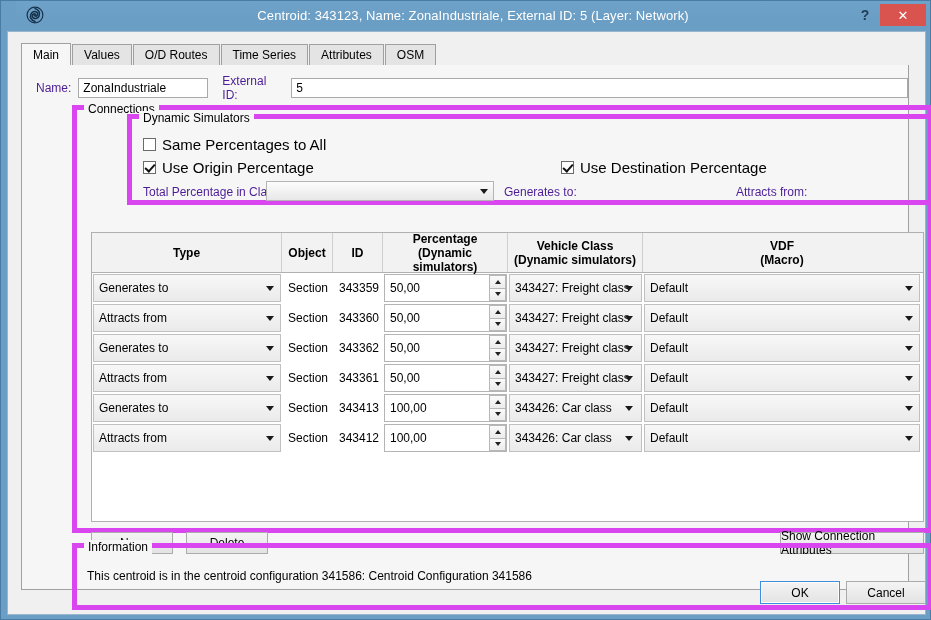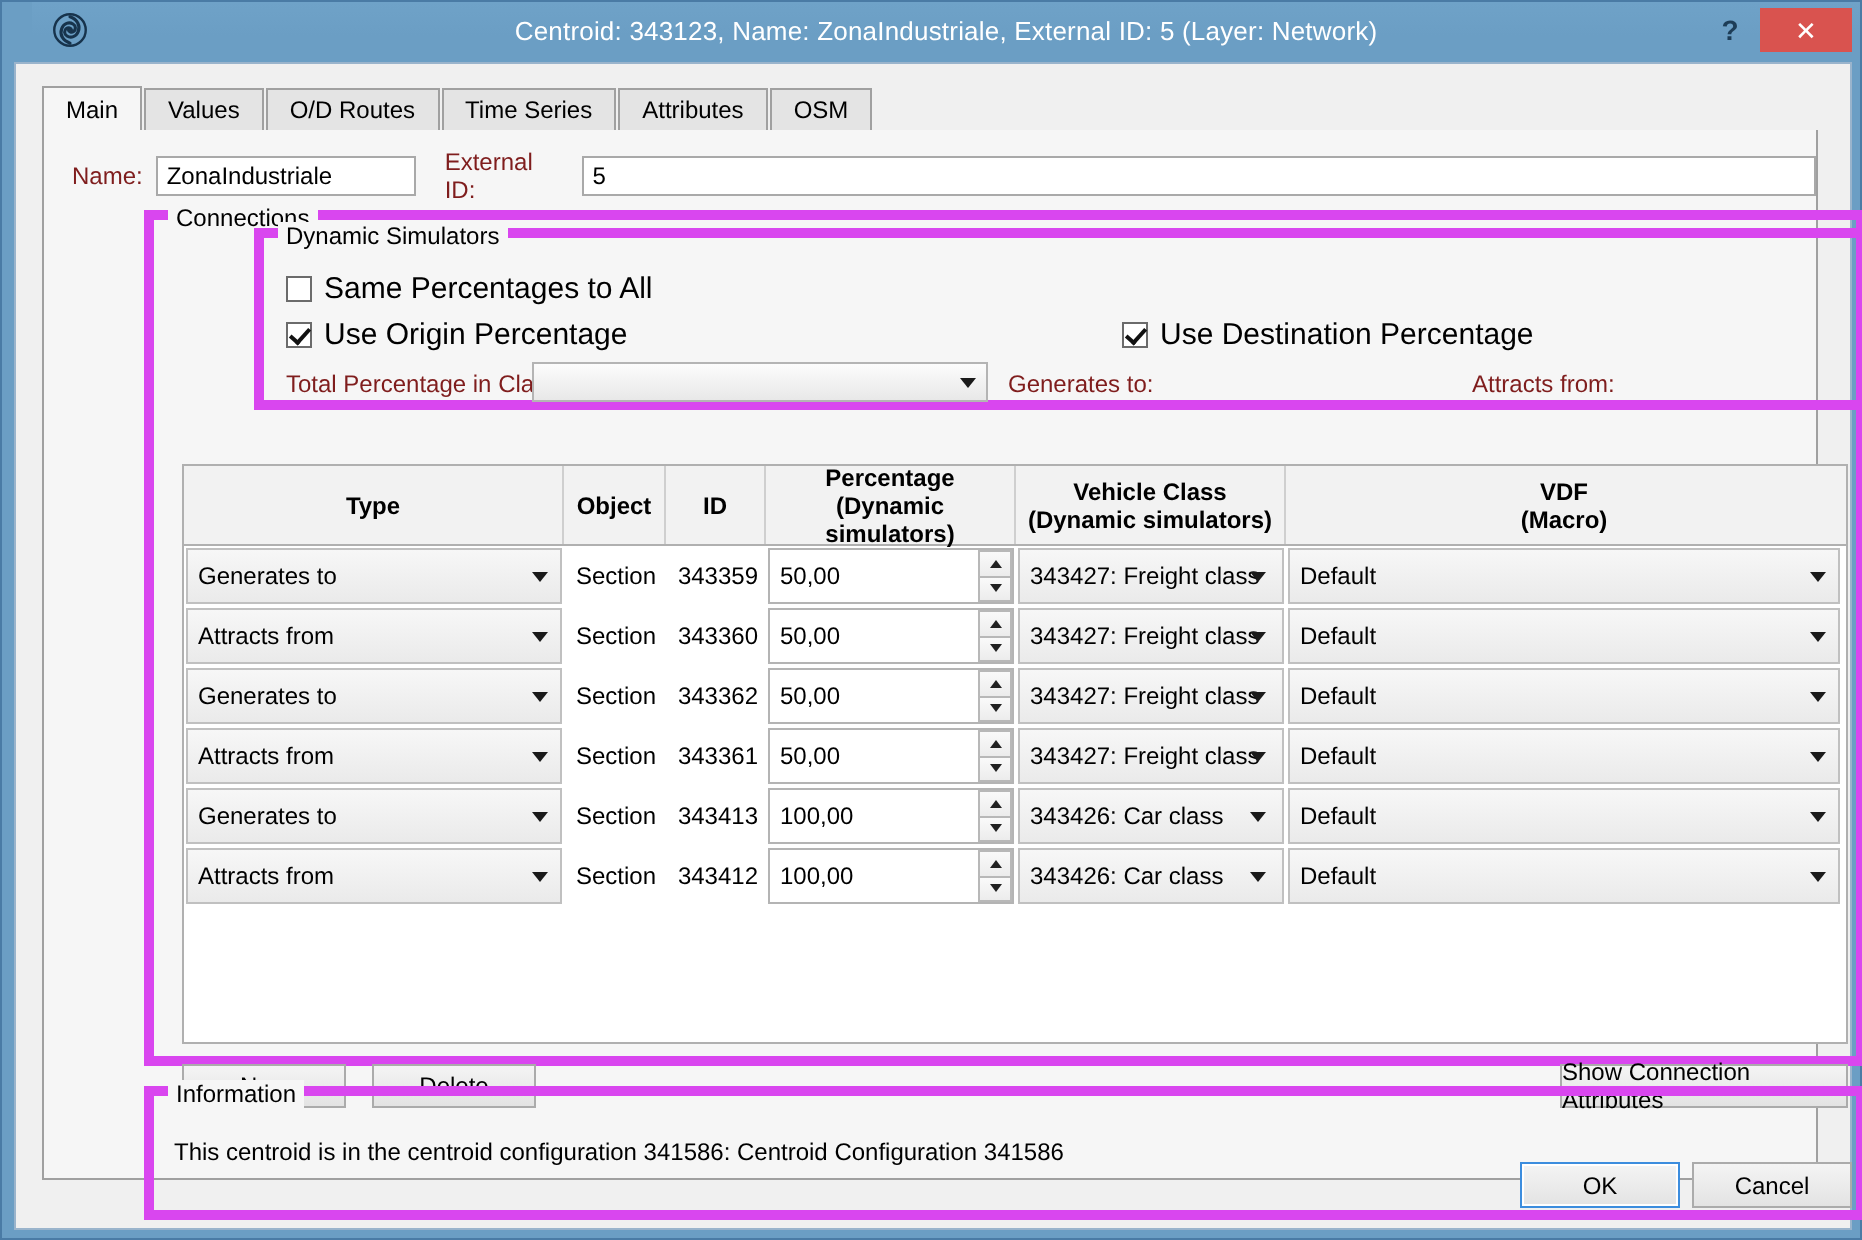--- a/index.html
+++ b/index.html
@@ -143,21 +143,21 @@
   }
 
   
   .namerow {
     position: absolute;
     left: 14px;
     top: 9px;
     display: flex;
     align-items: center;
   }
-  .lbl { font-size: 12px; color: #7f1d1d; }
+  .lbl { font-size: 12px; color: #4c1d95; }
   .txtfield {
     border: 1px solid #a9a9a9;
     background: #ffffff;
     height: 20px;
     line-height: 20px;
     padding: 0 4px;
     font-size: 12px;
     font-family: "Liberation Sans", sans-serif;
     box-sizing: border-box;
     color: #000;

